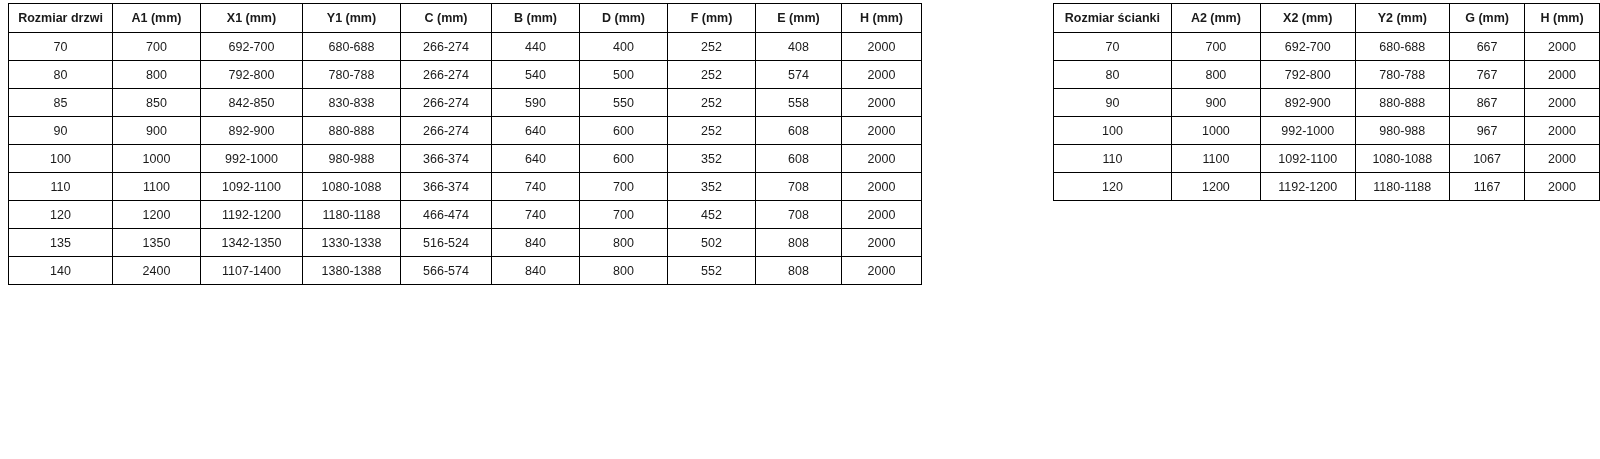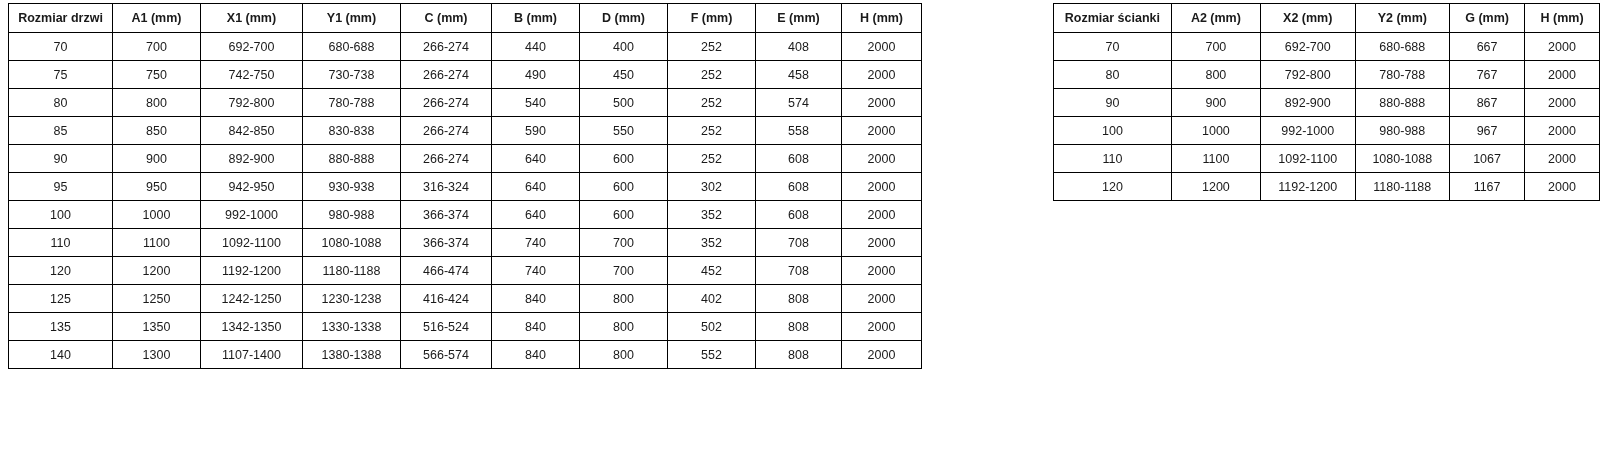--- a/index.html
+++ b/index.html
@@ -110,32 +110,20 @@
             <td>692-700</td>
             <td>680-688</td>
             <td>266-274</td>
             <td>440</td>
             <td>400</td>
             <td>252</td>
             <td>408</td>
             <td>2000</td>
           </tr>
           <tr>
-            <td>75</td>
-            <td>750</td>
-            <td>742-750</td>
-            <td>730-738</td>
-            <td>266-274</td>
-            <td>490</td>
-            <td>450</td>
-            <td>252</td>
-            <td>458</td>
-            <td>2000</td>
-          </tr>
-          <tr>
             <td>80</td>
             <td>800</td>
             <td>792-800</td>
             <td>780-788</td>
             <td>266-274</td>
             <td>540</td>
             <td>500</td>
             <td>252</td>
             <td>574</td>
             <td>2000</td>
@@ -154,32 +142,20 @@
           </tr>
           <tr>
             <td>90</td>
             <td>900</td>
             <td>892-900</td>
             <td>880-888</td>
             <td>266-274</td>
             <td>640</td>
             <td>600</td>
             <td>252</td>
-            <td>608</td>
-            <td>2000</td>
-          </tr>
-          <tr>
-            <td>95</td>
-            <td>950</td>
-            <td>942-950</td>
-            <td>930-938</td>
-            <td>316-324</td>
-            <td>640</td>
-            <td>600</td>
-            <td>302</td>
             <td>608</td>
             <td>2000</td>
           </tr>
           <tr>
             <td>100</td>
             <td>1000</td>
             <td>992-1000</td>
             <td>980-988</td>
             <td>366-374</td>
             <td>640</td>
@@ -206,46 +182,34 @@
             <td>1192-1200</td>
             <td>1180-1188</td>
             <td>466-474</td>
             <td>740</td>
             <td>700</td>
             <td>452</td>
             <td>708</td>
             <td>2000</td>
           </tr>
           <tr>
-            <td>125</td>
-            <td>1250</td>
-            <td>1242-1250</td>
-            <td>1230-1238</td>
-            <td>416-424</td>
-            <td>840</td>
-            <td>800</td>
-            <td>402</td>
-            <td>808</td>
-            <td>2000</td>
-          </tr>
-          <tr>
             <td>135</td>
             <td>1350</td>
             <td>1342-1350</td>
             <td>1330-1338</td>
             <td>516-524</td>
             <td>840</td>
             <td>800</td>
             <td>502</td>
             <td>808</td>
             <td>2000</td>
           </tr>
           <tr>
             <td>140</td>
-            <td>1300</td>
+            <td>2400</td>
             <td>1107-1400</td>
             <td>1380-1388</td>
             <td>566-574</td>
             <td>840</td>
             <td>800</td>
             <td>552</td>
             <td>808</td>
             <td>2000</td>
           </tr>
         </tbody>

